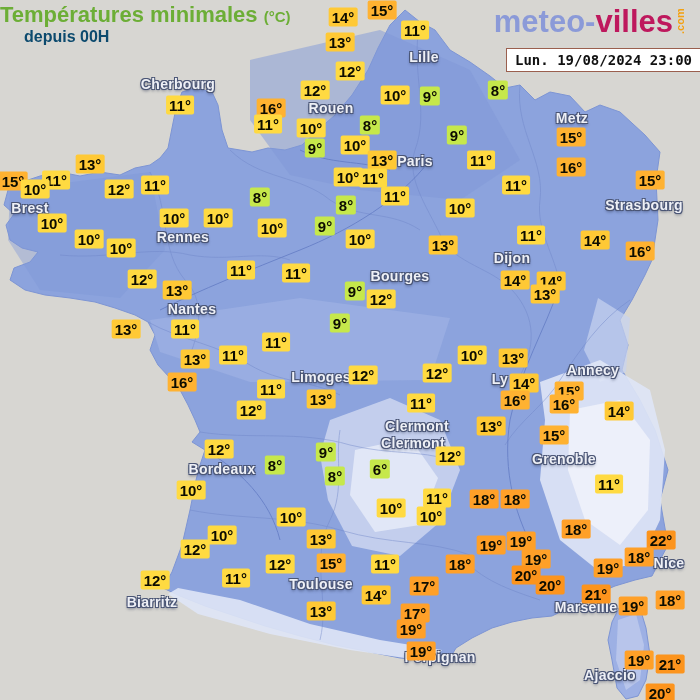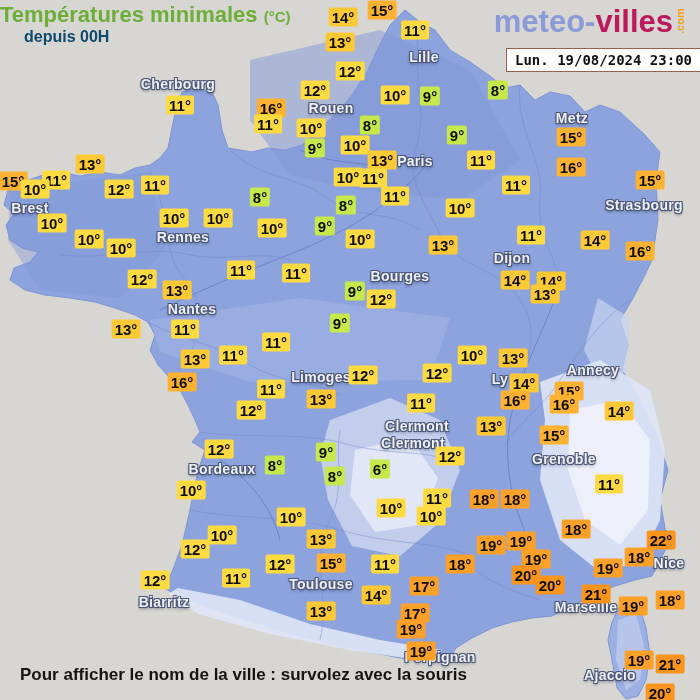--- a/index.html
+++ b/index.html
@@ -111,21 +111,21 @@
       <div class="city" style="left: 512px; top: 258px;">Dijon</div>
       <div class="city" style="left: 400px; top: 276px;">Bourges</div>
       <div class="city" style="left: 192px; top: 309px;">Nantes</div>
       <div class="city" style="left: 321px; top: 377px;">Limoges</div>
       <div class="city" style="left: 500px; top: 379px;">Ly</div>
       <div class="city" style="left: 593px; top: 370px;">Annecy</div>
       <div class="city" style="left: 417px; top: 426px;">Clermont</div>
       <div class="city" style="left: 413px; top: 443px;">Clermont</div>
       <div class="city" style="left: 564px; top: 441px; margin-top: 18px;">Grenoble</div>
       <div class="city" style="left: 222px; top: 469px;">Bordeaux</div>
-      <div class="city" style="left: 164px; top: 602px;">Biarritz</div>
+      <div class="city" style="left: 152px; top: 602px;">Biarritz</div>
       <div class="city" style="left: 321px; top: 584px;">Toulouse</div>
       <div class="city" style="left: 440px; top: 657px;">Perpignan</div>
       <div class="city" style="left: 586px; top: 607px; text-align: right;">Marseille</div>
       <div class="city" style="left: 669px; top: 563px;">Nice</div>
       <div class="city" style="left: 610px; top: 675px;">Ajaccio</div>
     </div>
   <div id="badge-layer">
       <div class="badge" style="left: 382px; top: 10px; background: rgb(255, 178, 49);">15°</div>
       <div class="badge" style="left: 343px; top: 17px; background: rgb(255, 201, 53);">14°</div>
       <div class="badge" style="left: 415px; top: 30px; background: rgb(255, 218, 65);">11°</div>
@@ -243,14 +243,13 @@
       <div class="badge" style="left: 550px; top: 585px; background: rgb(252, 148, 29);">20°</div>
       <div class="badge" style="left: 608px; top: 568px; background: rgb(255, 160, 40);">19°</div>
       <div class="badge" style="left: 596px; top: 594px; background: rgb(252, 148, 29);">21°</div>
       <div class="badge" style="left: 633px; top: 606px; background: rgb(255, 160, 40);">19°</div>
       <div class="badge" style="left: 670px; top: 600px; background: rgb(255, 160, 40);">18°</div>
       <div class="badge" style="left: 639px; top: 660px; background: rgb(255, 160, 40);">19°</div>
       <div class="badge" style="left: 670px; top: 664px; background: rgb(252, 148, 29);">21°</div>
       <div class="badge" style="left: 660px; top: 693px; background: rgb(252, 148, 29);">20°</div>
     </div>
 
-  <div class="footer-hint">Pour afficher le nom de la ville : survolez avec la souris</div>
 </div>
 
 </body></html>

